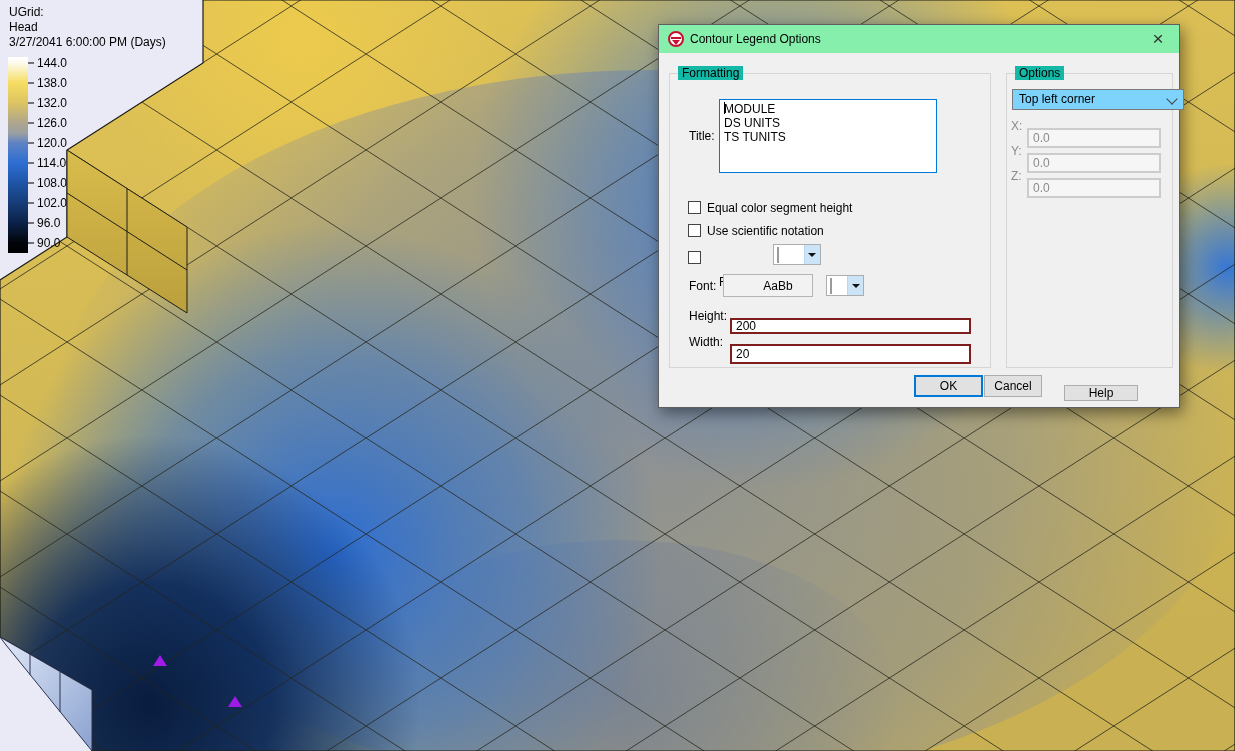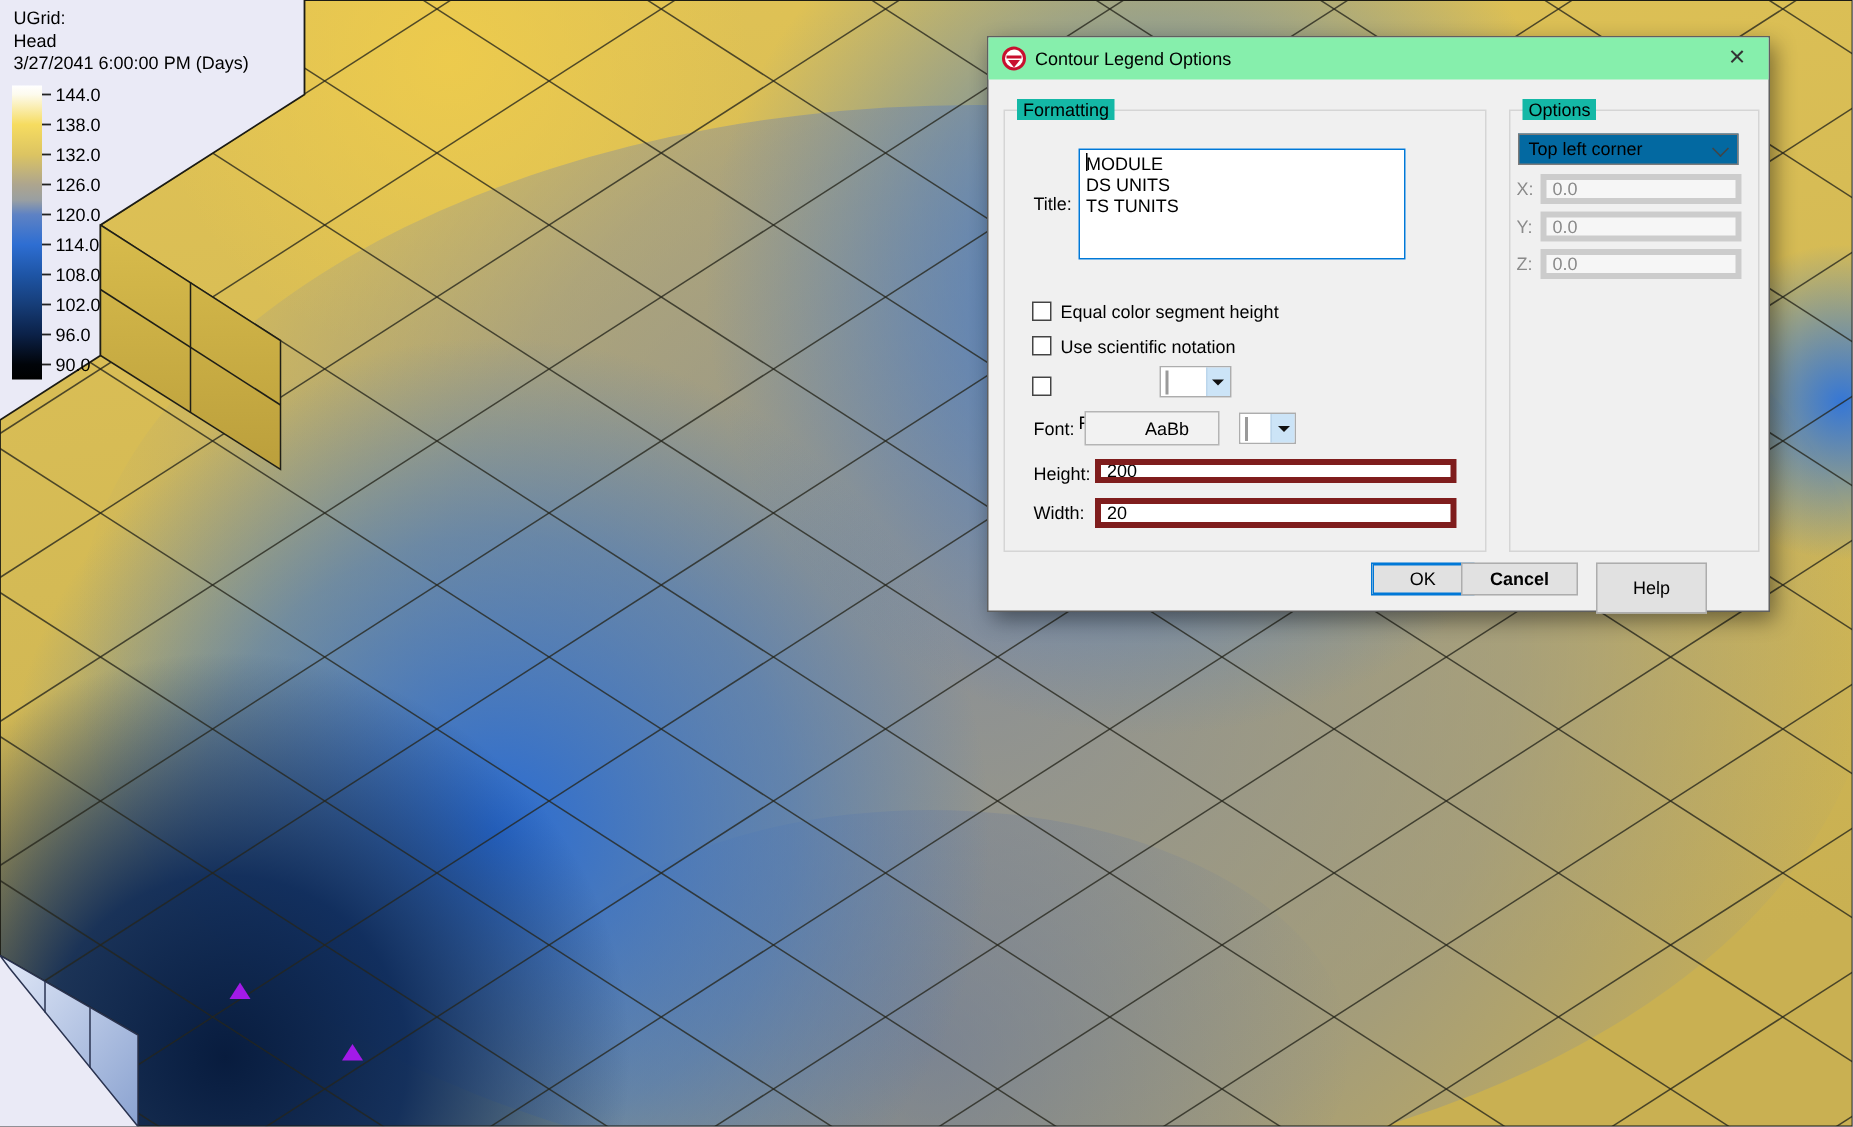--- a/index.html
+++ b/index.html
@@ -21,40 +21,40 @@
   .app-icon::before{content:"";position:absolute;left:1px;right:1px;top:4px;height:2px;background:#c8102e;}
   .app-icon::after{content:"";position:absolute;left:50%;top:7px;margin-left:-4px;width:0;height:0;
             border-left:4px solid transparent;border-right:4px solid transparent;border-top:5px solid #c8102e;}
   .dlg-title{position:absolute;left:31px;top:7px;font-size:12px;color:#000;}
   .close-btn{position:absolute;right:6px;top:2px;width:30px;height:24px;text-align:center;
              line-height:24px;font-size:19px;color:#333;cursor:default;}
   .groupbox{position:absolute;border:1px solid #d5d5d5;box-sizing:border-box;}
   .groupbox-label{position:absolute;top:-8px;left:8px;background:#14b8a6;padding:0 4px;font-size:12px;}
   .fld-label{position:absolute;font-size:12px;color:#000;}
   .gray{color:#8a8a8a;}
-  .txt-input{position:absolute;box-sizing:border-box;border:4px solid #7f1d1d;background:#fff;
-             font-family:"Liberation Sans",sans-serif;font-size:12px;padding:1px 4px;color:#000;}
+  .txt-input{position:absolute;box-sizing:border-box;border:2px solid #7f1d1d;background:#fff;
+             font-family:"Liberation Sans",sans-serif;font-size:12px;padding:1px 4px;color:#000;margin-top:12px;}
   .txt-input:disabled,.txt-input.disabled{background:#f6f6f6;border-color:#cccccc;color:#8a8a8a;}
   textarea.title-area{position:absolute;left:60px;top:74px;width:218px;height:74px;box-sizing:border-box;
              border:1px solid #0078d7;background:#fff;resize:none;outline:none;
              font-family:"Liberation Sans",sans-serif;font-size:12px;line-height:14px;padding:2px 4px;}
   .cb-box{position:absolute;width:13px;height:13px;border:1px solid #444;background:#fff;box-sizing:border-box;}
   .cb-label{position:absolute;font-size:12px;}
   .color-btn{position:absolute;height:21px;display:flex;border:1px solid #adadad;box-sizing:border-box;background:#fff;}
   .color-btn .swatch{width:31px;height:100%;box-sizing:border-box;padding:3px;background:#fff;}
   .color-btn .swatch .chip{width:100%;height:100%;border:1px solid #9a9a9a;box-sizing:border-box;}
   .color-btn .dd{width:16px;height:100%;background:#cce4f7;position:relative;border-left:1px solid #bcd6ec;}
   .color-btn .dd::after{content:"";position:absolute;left:50%;top:50%;margin:-2px 0 0 -4px;width:0;height:0;
         border-left:4px solid transparent;border-right:4px solid transparent;border-top:4px solid #111;}
   .push-btn{position:absolute;background:#e1e1e1;border:1px solid #adadad;box-sizing:border-box;
             font-family:"Liberation Sans",sans-serif;font-size:12px;text-align:center;color:#000;padding:0;}
   .push-btn.default{border:1px solid #0078d7;box-shadow:inset 0 0 0 1px #0078d7;}
   .font-btn{position:absolute;left:64px;top:249px;width:90px;height:23px;background:#f2f2f2;
             border:1px solid #b5b5b5;box-sizing:border-box;font-size:12px;text-align:center;line-height:21px;padding-left:26px;}
-  .combobox{position:absolute;left:353px;top:64px;width:147px;height:21px;background:#0369a1;
+  .combobox{position:absolute;left:353px;top:64px;width:172px;height:21px;background:#7dd3fc;
             border:1px solid #7a7a7a;box-sizing:border-box;line-height:19px;padding-left:6px;font-size:12px;}
   .combobox .chev{position:absolute;right:7px;top:5px;width:7px;height:7px;border-right:1.6px solid #444;
             border-bottom:1.6px solid #444;transform:rotate(45deg);}
   .caret{position:absolute;left:65px;top:77px;width:1px;height:12px;background:#000;}
 </style>
 </head>
 <body>
 
 <div id="stage">
 
@@ -279,16 +279,16 @@
     <div class="fld-label gray" style="left:352px;top:94px;">X:</div>
     <input class="txt-input disabled" disabled="" style="left: 368px; top: 91px; width: 134px; height: 20px;" value="0.0">
 
     <div class="fld-label gray" style="left:352px;top:119px;">Y:</div>
     <input class="txt-input disabled" disabled="" style="left: 368px; top: 116px; width: 134px; height: 20px;" value="0.0">
 
     <div class="fld-label gray" style="left:352px;top:144px;">Z:</div>
     <input class="txt-input disabled" disabled="" style="left: 368px; top: 141px; width: 134px; height: 20px;" value="0.0">
 
     <button class="push-btn default" style="left:255px;top:350px;width:69px;height:22px;">OK</button>
-    <button class="push-btn" style="left:315px;top:350px;width:78px;height:22px;font-weight:bold;">Cancel</button>
-    <button class="push-btn" style="left:405px;top:350px;width:74px;height:34px;">Help</button>
+    <button class="push-btn" style="left:325px;top:350px;width:58px;height:22px;">Cancel</button>
+    <button class="push-btn" style="left:405px;top:360px;width:74px;height:16px;">Help</button>
   </div>
 </div>
 
 </body></html>

